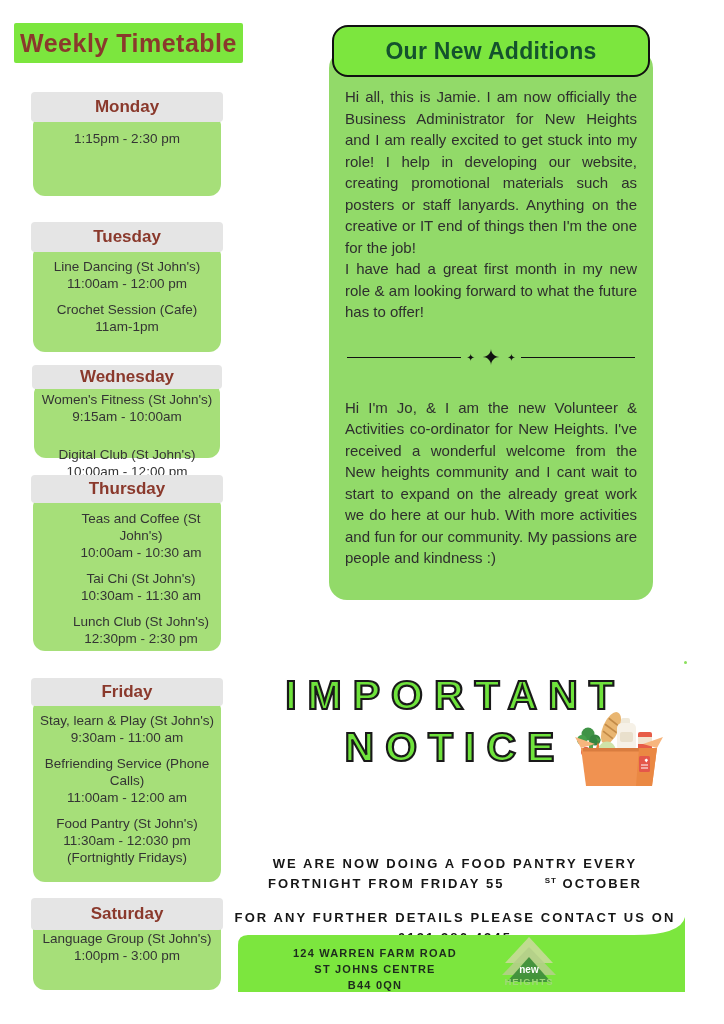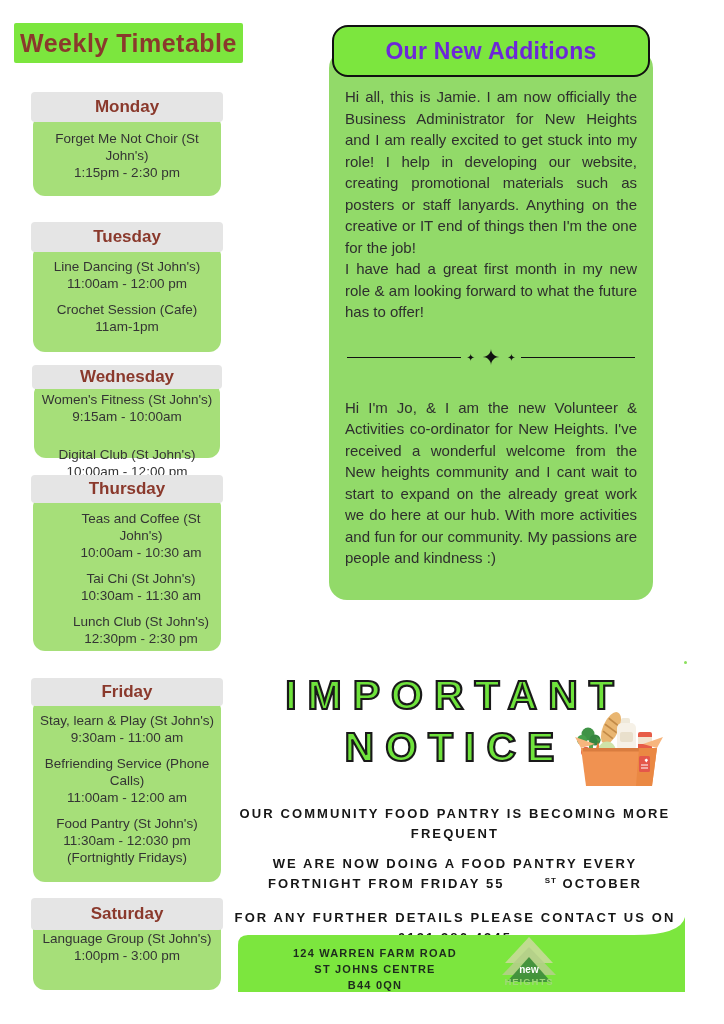--- a/index.html
+++ b/index.html
@@ -19,21 +19,21 @@
             font-weight:500;}
   .event{margin:0 6px 9px 6px;}
   .event:last-child{margin-bottom:0;}
 
   
   .add-panel{position:absolute;left:329px;top:50px;width:324px;height:550px;background:#92da69;
              border-radius:18px;z-index:1;}
   .add-header{position:absolute;left:332px;top:25px;width:318px;height:52px;background:#7ce63e;
               border:2.5px solid #101010;border-radius:16px;box-sizing:border-box;z-index:3;
               display:flex;align-items:center;justify-content:center;
-              font-size:23px;font-weight:800;color:#6d28d9;letter-spacing:.3px;}
+              font-size:23px;font-weight:800;color:#14532d;letter-spacing:.3px;}
   .add-content{position:absolute;left:345px;top:86px;width:292px;z-index:2;
                color:#2e2e2e;font-size:15px;line-height:21.5px;text-align:justify;}
   .add-content p{margin:0;}
   .divider{display:flex;align-items:center;margin:24px 2px 0 2px;color:#111111;}
   .divider .rule{flex:1;height:1.5px;background:#111111;}
   .divider .d-small{font-size:10px;margin:0 5px;line-height:1;}
   .divider .d-large{font-size:22px;margin:0 2px;line-height:1;}
   .para-jo{margin-top:28px !important;}
 
   
@@ -61,21 +61,20 @@
 <body>
 
 <div class="page">
 
   <div class="tt-title">Weekly Timetable</div>
 
   <div class="day-card" style="left:31px;top:92px;width:192px;height:104px;">
     <div class="day-header" style="height:30px;">Monday</div>
     <div class="day-body" style="top:22px;padding-top:16px;">
       <div class="event">
-        <div>Forget Me Not Choir (St John's)</div>
         <div>1:15pm - 2:30 pm</div>
       </div>
     </div>
   </div>
 
   <div class="day-card" style="left:31px;top:222px;width:192px;height:130px;">
     <div class="day-header" style="height:30px;">Tuesday</div>
     <div class="day-body" style="top:22px;padding-top:14px;">
       <div class="event">
         <div>Line Dancing (St John's)</div>
@@ -202,21 +201,20 @@
       <path d="M8,48 L84,48 L79,86 L13,86 Z" fill="#f09251"></path>
       <rect x="10" y="48" width="72" height="3.5" fill="#d97c3f"></rect>
       <polygon points="66,48 84,48 79,86 63,86" fill="#ea8843"></polygon>
       <rect x="66" y="56" width="11" height="16" rx="1.5" fill="#e4574a"></rect>
       <path d="M71.5,60 l1.8,-1.6 1.8,1.6 -1.8,2.4 Z" fill="#ffffff"></path>
       <line x1="68" y1="65" x2="75" y2="65" stroke="#ffffff" stroke-width="1"></line>
       <line x1="68" y1="68" x2="75" y2="68" stroke="#ffffff" stroke-width="1"></line>
     </g>
   </svg>
 
-  <p class="notice-text nt1">OUR COMMUNITY FOOD PANTRY IS BECOMING MORE FREQUENT</p>
   <p class="notice-text nt2"><span>WE ARE NOW DOING A FOOD PANTRY EVERY FORTNIGHT FROM FRIDAY 55</span><sup>ST</sup><span> OCTOBER</span></p>
   <p class="notice-text nt3">FOR ANY FURTHER DETAILS PLEASE CONTACT US ON 0121 386 4345</p>
 
   <svg class="footer-shape" width="447" height="75" viewBox="0 0 447 75">
     <path d="M10,18 H396 Q443,18 447,0 V75 H0 V28 Q0,18 10,18 Z" fill="#7ce63e"></path>
   </svg>
 
   <div class="footer-address">
     <div>124 WARREN FARM ROAD</div>
     <div>ST JOHNS CENTRE</div>

